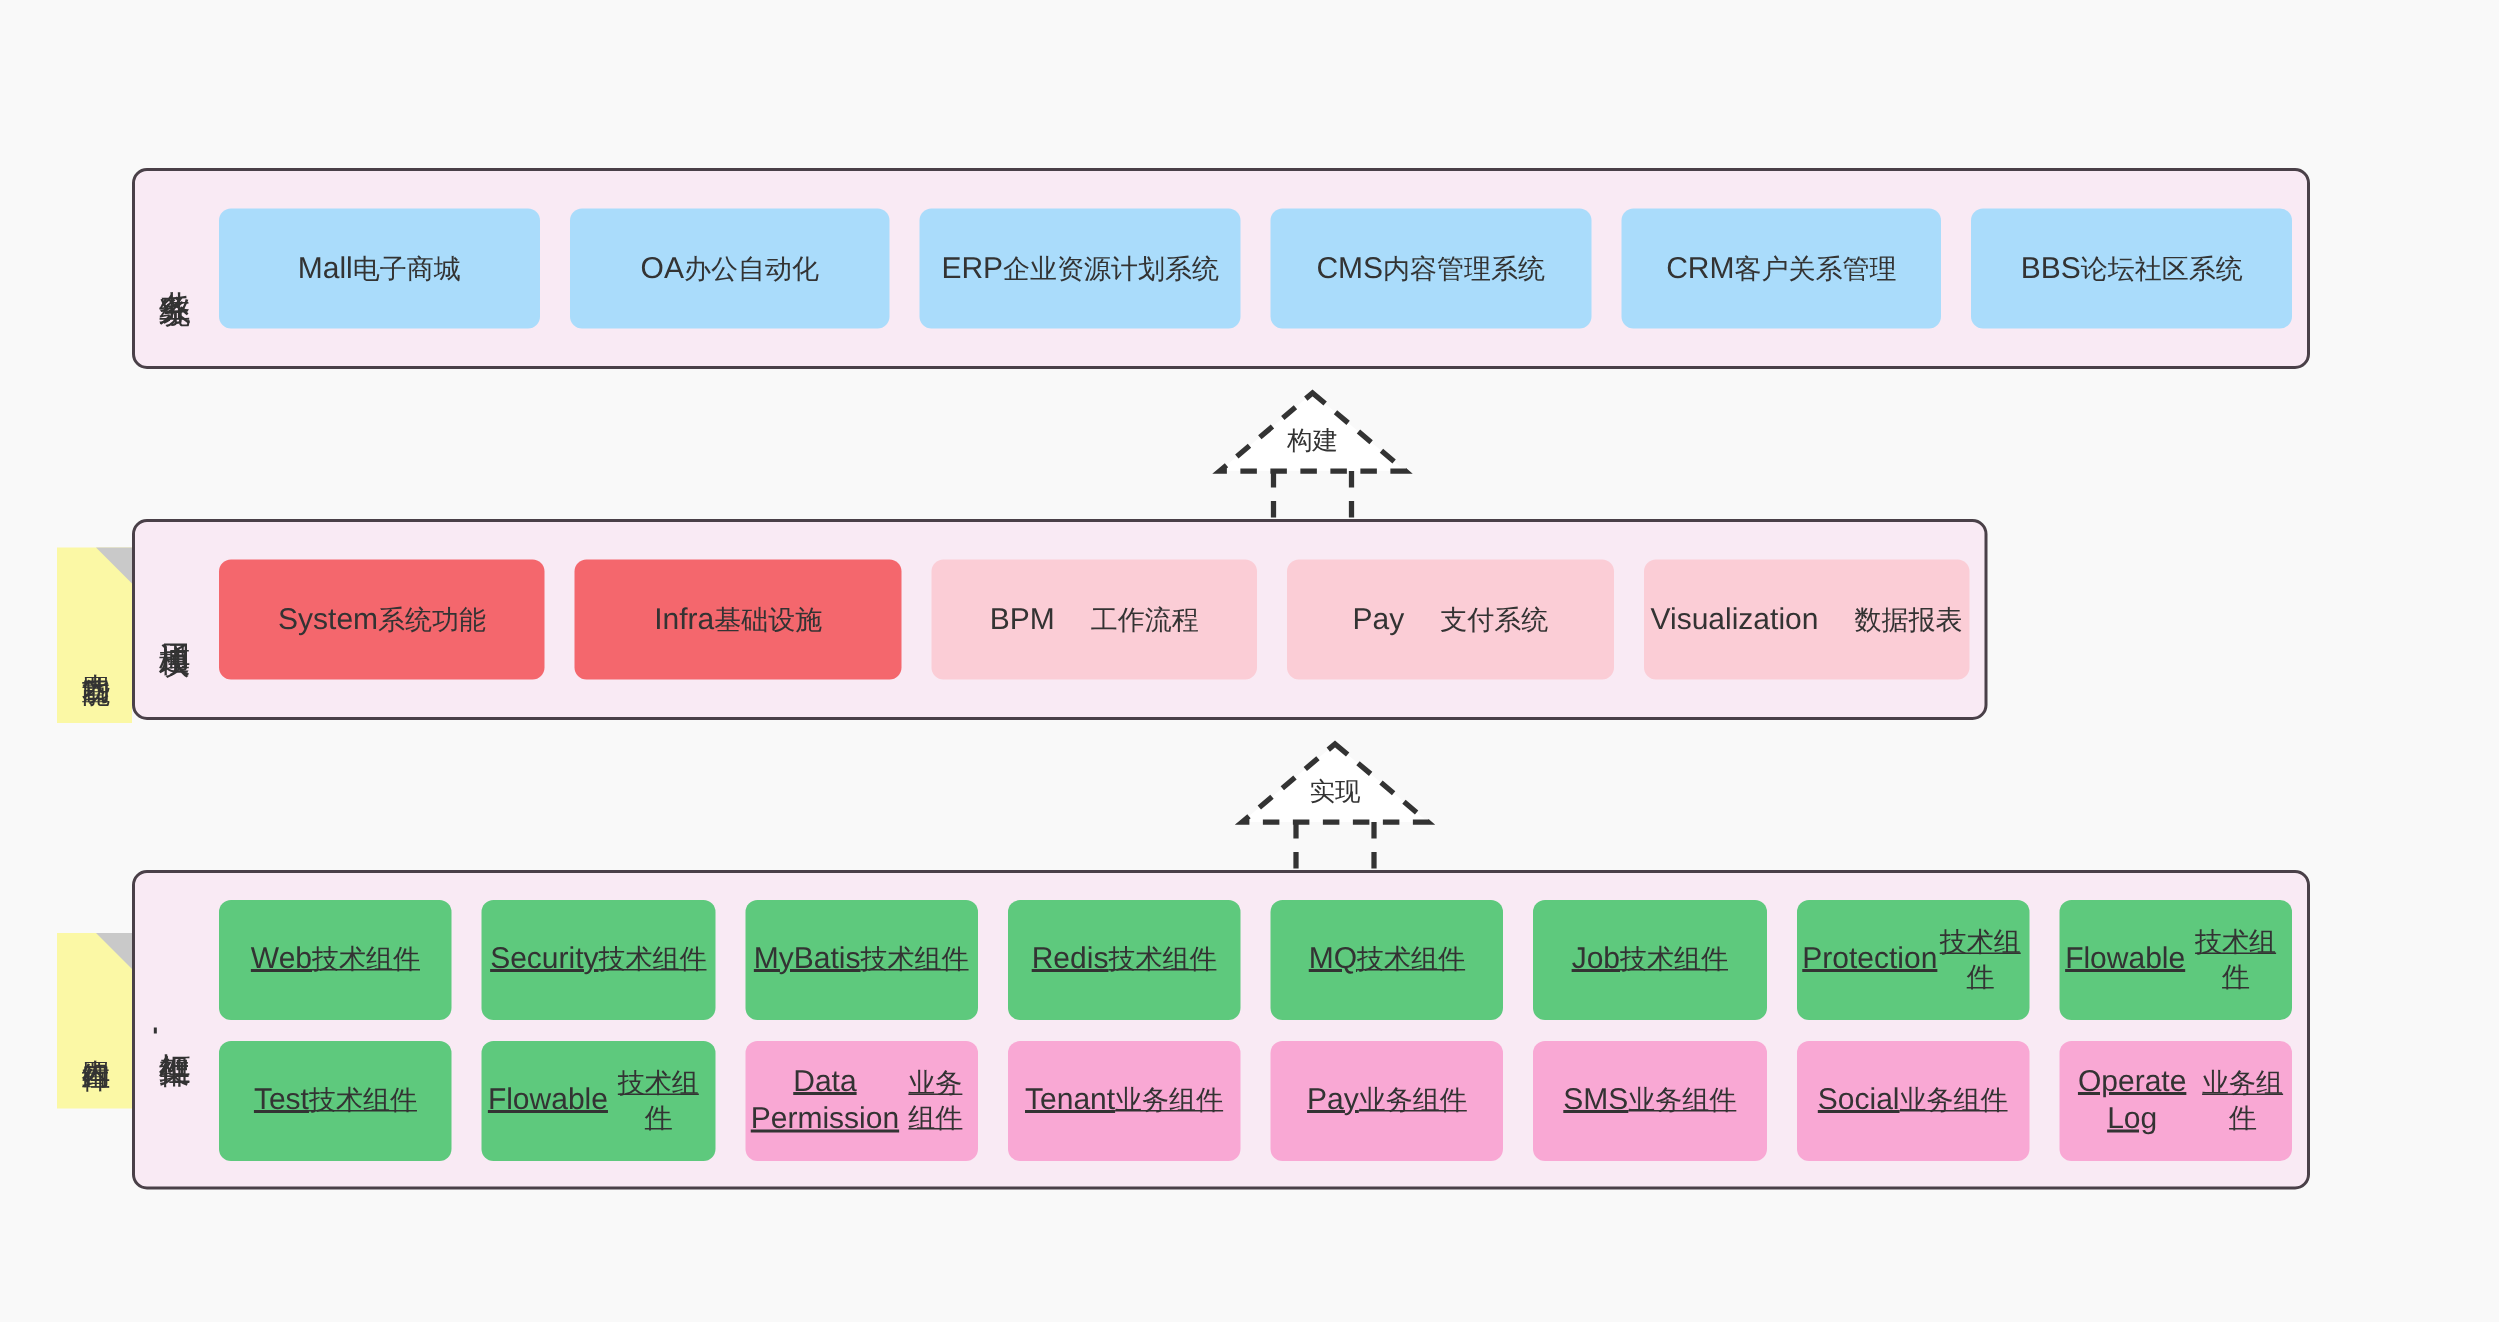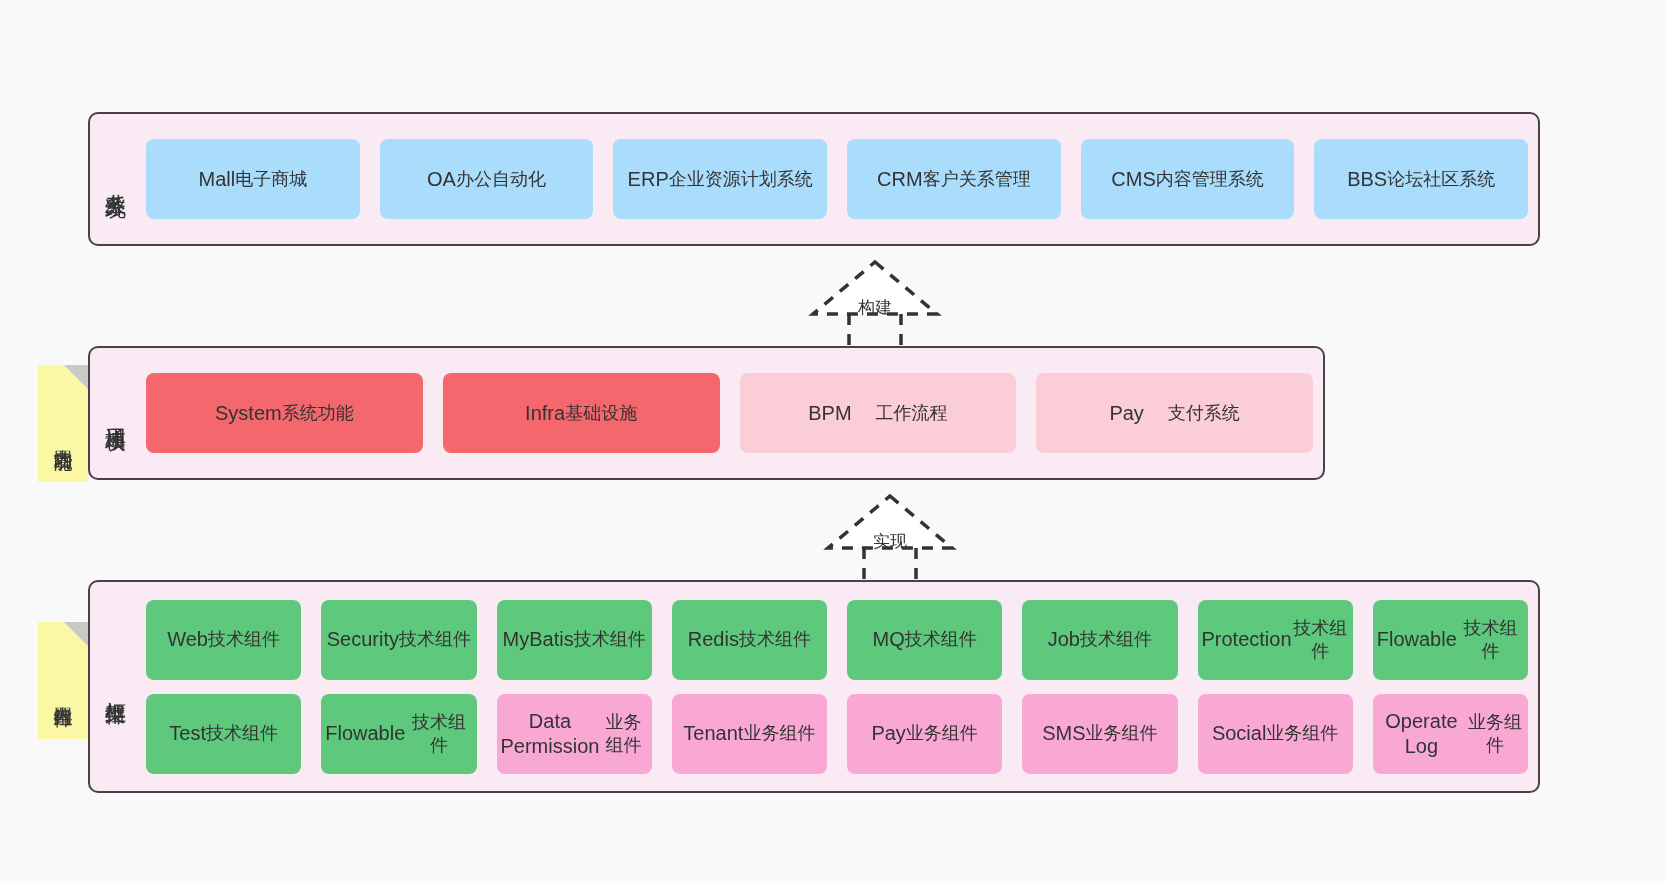--- a/index.html
+++ b/index.html
@@ -132,21 +132,21 @@
   .arrow {
     position: absolute;
     width: 150px;
     height: 96px;
   }
   .arrow svg { display: block; overflow: visible; }
   .arrow .arrow-label {
     position: absolute;
     left: 50%;
     transform: translateX(-50%);
-    top: 38px;
+    top: 24px;
     font-size: 17px;
     color: #333;
     background: transparent;
     padding: 0 2px;
     white-space: nowrap;
   }
 </style>
 </head>
 <body>
 
@@ -166,27 +166,27 @@
           <span class="en">OA</span>
           <span class="cn">办公自动化</span>
         </div>
 
         <div class="card c-blue biz-card">
           <span class="en">ERP</span>
           <span class="cn">企业资源计划系统</span>
         </div>
 
         <div class="card c-blue biz-card">
+          <span class="en">CMS</span>
+          <span class="cn">内容管理系统</span>
+        </div>
+
+        <div class="card c-blue biz-card">
           <span class="en">CRM</span>
           <span class="cn">客户关系管理</span>
-        </div>
-
-        <div class="card c-blue biz-card">
-          <span class="en">CMS</span>
-          <span class="cn">内容管理系统</span>
         </div>
 
         <div class="card c-blue biz-card">
           <span class="en">BBS</span>
           <span class="cn">论坛社区系统</span>
         </div>
 
       </div>
     </div>
   </div>
@@ -226,40 +226,44 @@
           <span class="en">BPM</span>
           <span class="cn">工作流程</span>
         </div>
 
         <div class="card c-pink mod-card">
           <span class="en">Pay</span>
           <span class="cn">支付系统</span>
         </div>
 
 
+        <div class="card c-pink mod-card">
+          <span class="en">Visualization</span>
+          <span class="cn">数据报表</span>
+        </div>
 
       </div>
     </div>
   </div>
 
   <div class="arrow" id="arrow-implement" style="left:815px; top:492px; width:150px; height:96px;">
     <svg width="150" height="96" viewBox="0 0 150 96">
       <path d="M 75 4 L 137 56 L 13 56 Z" fill="#ffffff" stroke="#333333" stroke-width="3.5" stroke-dasharray="11 9" stroke-linejoin="miter"></path>
       <path d="M 49 56 L 49 96 M 101 56 L 101 96" fill="none" stroke="#333333" stroke-width="3.5" stroke-dasharray="11 9"></path>
       <path d="M 49 94 L 101 94" fill="none" stroke="#333333" stroke-width="3.5" stroke-dasharray="11 9"></path>
     </svg>
     <div class="arrow-label">实现</div>
   </div>
 
   <div class="note" id="note-framework" style="left:38px; top:622px; width:50px; height:117px;">
     <span class="fold"></span>
     <span class="note-label">内置组件</span>
   </div>
 
-  <div class="layer" id="layer-framework" style="left:88px; top:580px; width:1452px; height:213px;">
+  <div class="layer" id="layer-framework" style="left:88px; top:580px; width:1452px; height:213px;text-decoration:underline;">
     <div class="layer-title">框架组件</div>
     <div class="layer-body">
 
       <div class="row">
         <div class="card c-green frame-card">
           <span class="en">Web</span>
           <span class="cn">技术组件</span>
         </div>
         <div class="card c-green frame-card">
           <span class="en">Security</span>

